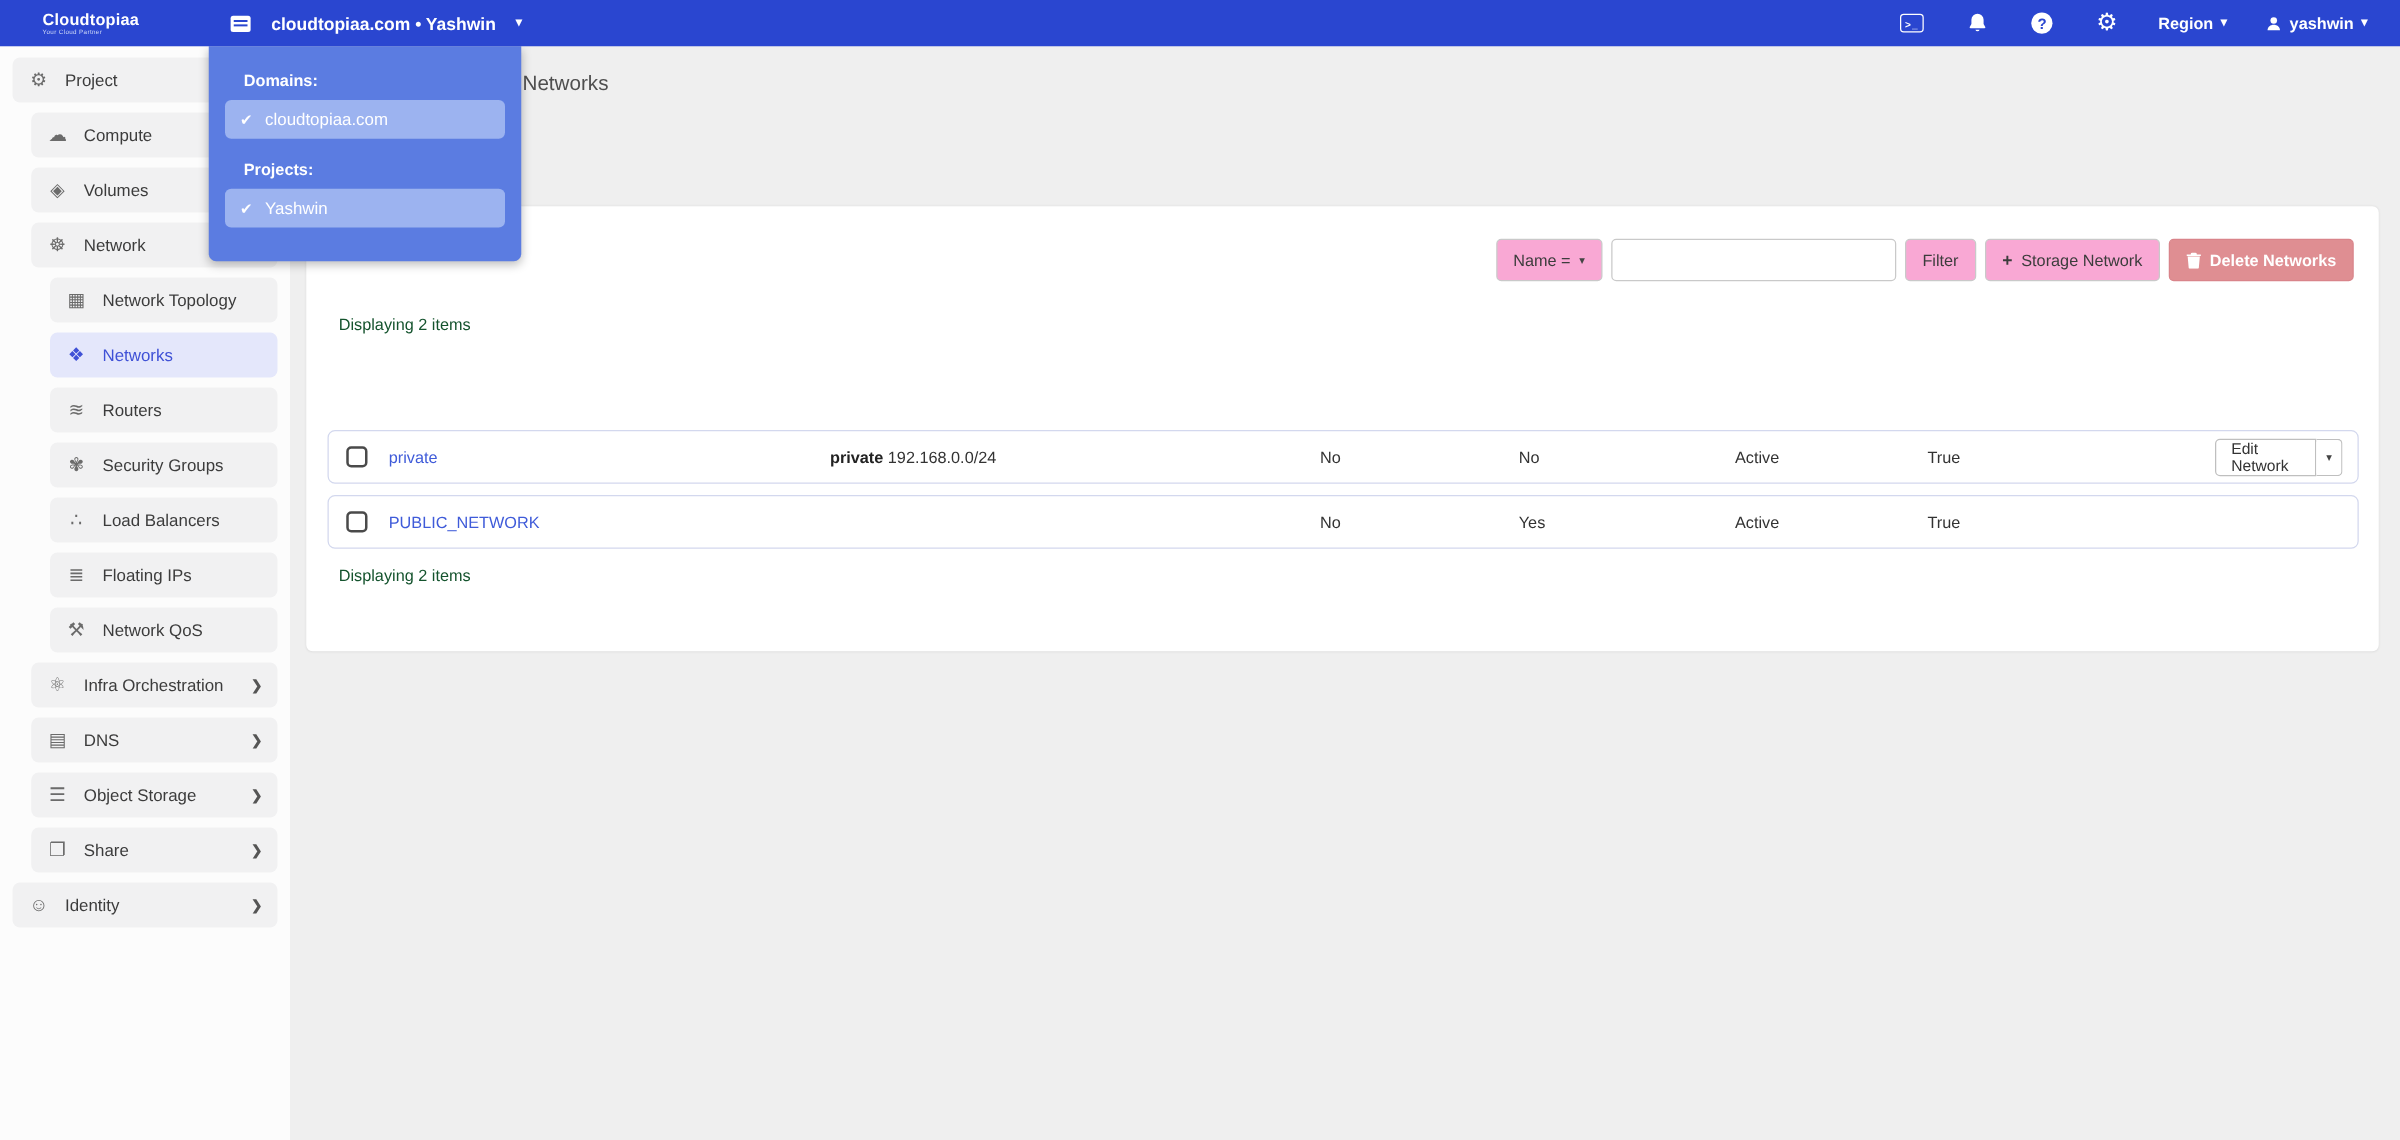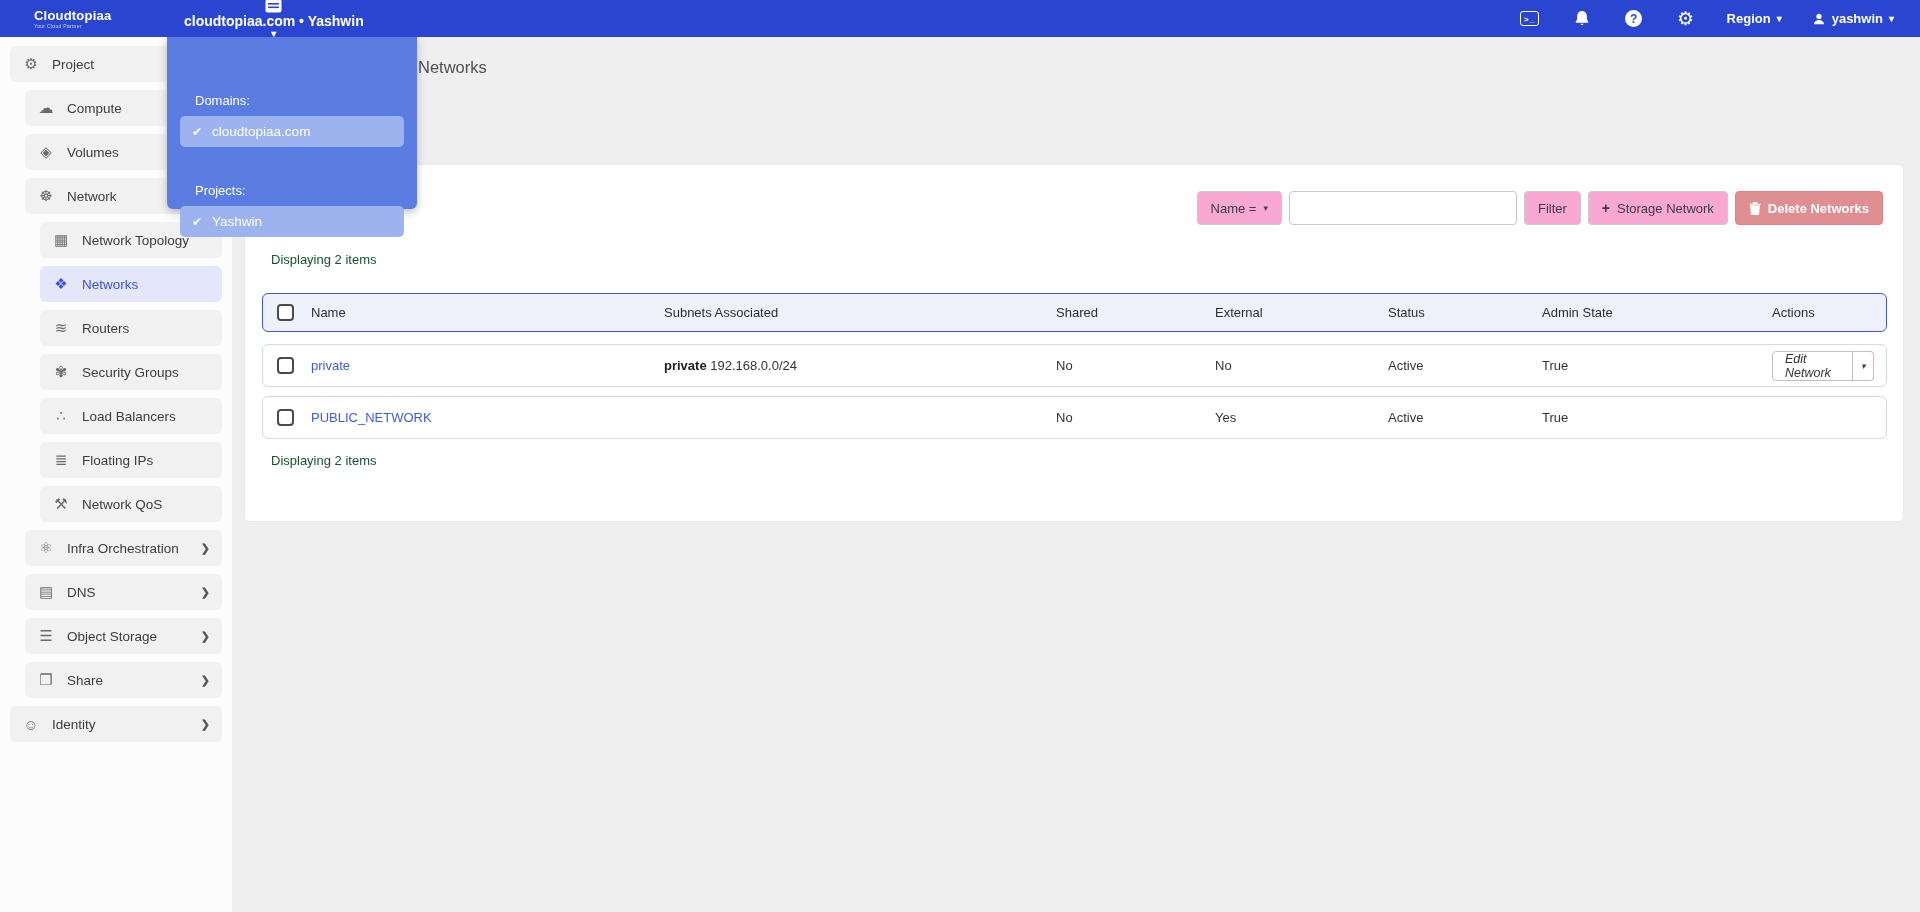--- a/index.html
+++ b/index.html
@@ -3,32 +3,32 @@
 <meta charset="utf-8">
 <style>
   * { margin:0; padding:0; box-sizing:border-box; }
   html,body { width:1920px; height:912px; overflow:hidden; font-family:"Liberation Sans", sans-serif; background:#efefef; }
 
   
   .navbar { position:absolute; top:0; left:0; width:1920px; height:37px; background:#2a46d0; display:flex; align-items:center; z-index:60; }
   .brand { width:150px; padding-left:34px; display:flex; flex-direction:column; line-height:1; }
   .brand-name { color:#fff; font-weight:bold; font-size:13px; letter-spacing:.2px; }
   .brand-tag { color:#cfd9f7; font-size:5px; margin-top:2px; letter-spacing:.3px; }
-  .ctx-switch { display:flex; align-items:center; gap:0; margin-left:34px; color:#fff; font-size:14px; font-weight:600; cursor:pointer;flex-direction:column; }
+  .ctx-switch { display:flex; align-items:center; gap:16px; margin-left:34px; color:#fff; font-size:14px; font-weight:600; cursor:pointer; }
   .caret { font-size:10px; color:#fff; line-height:1; }
   .nav-right { margin-left:auto; display:flex; align-items:center; gap:30px; padding-right:26px; color:#fff; }
   .nav-ico { width:22px; height:20px; display:flex; align-items:center; justify-content:center; cursor:pointer; }
   .term-box { width:19px; height:15px; border:1.6px solid #fff; border-radius:3px; color:#fff; font-size:8px; font-weight:bold; display:flex; align-items:center; justify-content:center; letter-spacing:1px; padding-top:1px; }
   .help-circle { width:17px; height:17px; border-radius:50%; background:#fff; color:#2a46d0; font-weight:bold; font-size:12px; display:flex; align-items:center; justify-content:center; }
   .gear-glyph { font-size:19px; color:#fff; line-height:1; }
   .nav-label { display:flex; align-items:center; gap:6px; font-size:13px; font-weight:bold; cursor:pointer; }
 
   
   .ctx-panel { position:absolute; top:37px; left:167px; width:250px; height:172px; background:#5b7ce1; border-radius:0 0 6px 6px; box-shadow:0 3px 8px rgba(0,0,0,.25); z-index:55; padding:20px 13px 14px 13px; }
-  .ctx-heading { color:#fff; font-weight:normal; font-size:13px; margin-left:15px; margin-bottom:8px;margin-top:36px; }
+  .ctx-heading { color:#fff; font-weight:bold; font-size:13px; margin-left:15px; margin-bottom:8px; }
   .ctx-item { height:31px; background:#9cb3f0; border-radius:5px; display:flex; align-items:center; gap:10px; padding-left:12px; color:#fff; font-size:13.5px; cursor:pointer; margin-bottom:17px; }
   .ctx-check { font-size:12px; color:#fff; }
 
   
   .sidebar { position:absolute; top:37px; left:0; width:232px; height:875px; background:#fcfcfc; padding-top:9px; z-index:10; }
   .side-item { height:36px; background:#f1f1f2; border-radius:6px; display:flex; align-items:center; gap:12px; font-size:13.5px; color:#3c3c3c; cursor:pointer; margin-bottom:8px; padding:0 12px; }
   .lvl0 { margin-left:10px;  margin-right:10px; }
   .lvl1 { margin-left:25px;  margin-right:10px; }
   .lvl2 { margin-left:40px;  margin-right:10px; }
   .side-item .s-ico { font-size:15px; color:#6b6b6b; width:18px; text-align:center; }
@@ -53,21 +53,21 @@
   .count-bottom { position:absolute; top:288px; left:26px; }
 
   .tbl-grid { display:grid; grid-template-columns:34px 353px 392px 159px 173px 154px 230px 1fr; align-items:center; padding-left:14px; }
   .thead { position:absolute; top:128px; left:17px; width:1625px; height:39px; background:#eef1fb; border:1px solid #3f56d3; border-radius:6px; font-size:13px; color:#2e2e2e; }
   .trow { position:absolute; left:17px; width:1625px; height:43px; background:#fff; border:1px solid #d3d8ee; border-radius:6px; font-size:13px; color:#333; }
   .trow1 { top:179px; }
   .trow2 { top:231px; }
   .cbox { width:17px; height:17px; border:2px solid #4a4a4a; border-radius:4px; background:#fff; cursor:pointer; }
   .link { color:#3f5bd9; cursor:pointer; }
   .sub-bold { font-weight:bold; color:#222; }
-  .actions-cell { display:flex; justify-content:flex-end; padding-right:12px;font-style:italic; }
+  .actions-cell { display:flex; justify-content:flex-end; padding-right:12px; }
   .split-btn { display:flex; height:30px; }
   .split-main { border:1px solid #bfbfbf; border-radius:4px 0 0 4px; background:#fff; font-size:12.5px; color:#333; padding:0 12px; display:flex; align-items:center; cursor:pointer; }
   .split-caret { border:1px solid #bfbfbf; border-left:none; border-radius:0 4px 4px 0; background:#fff; width:26px; display:flex; align-items:center; justify-content:center; font-size:9px; color:#444; cursor:pointer; }
 </style>
 </head>
 <body>
 
 <div class="navbar">
   <div class="brand">
     <span class="brand-name">Cloudtopiaa</span>
@@ -219,30 +219,20 @@
       <button class="btn btn-delete">
         <svg width="12" height="13" viewBox="0 0 14 16" fill="#fff">
           <path d="M1 4h12l-1 11a1 1 0 0 1-1 1H3a1 1 0 0 1-1-1zM4 1.5A1.5 1.5 0 0 1 5.5 0h3A1.5 1.5 0 0 1 10 1.5V2h4v1.5H0V2h4z"></path>
         </svg>
         <span>Delete Networks</span>
       </button>
     </div>
 
     <div class="count count-top">Displaying 2 items</div>
 
-    <div class="thead tbl-grid">
-      <span class="cbox"></span>
-      <span>Name</span>
-      <span>Subnets Associated</span>
-      <span>Shared</span>
-      <span>External</span>
-      <span>Status</span>
-      <span>Admin State</span>
-      <span>Actions</span>
-    </div>
 
     <div class="trow trow1 tbl-grid">
       <span class="cbox"></span>
       <span class="link">private</span>
       <span>
         <span class="sub-bold">private</span>
         <span>192.168.0.0/24</span>
       </span>
       <span>No</span>
       <span>No</span>

